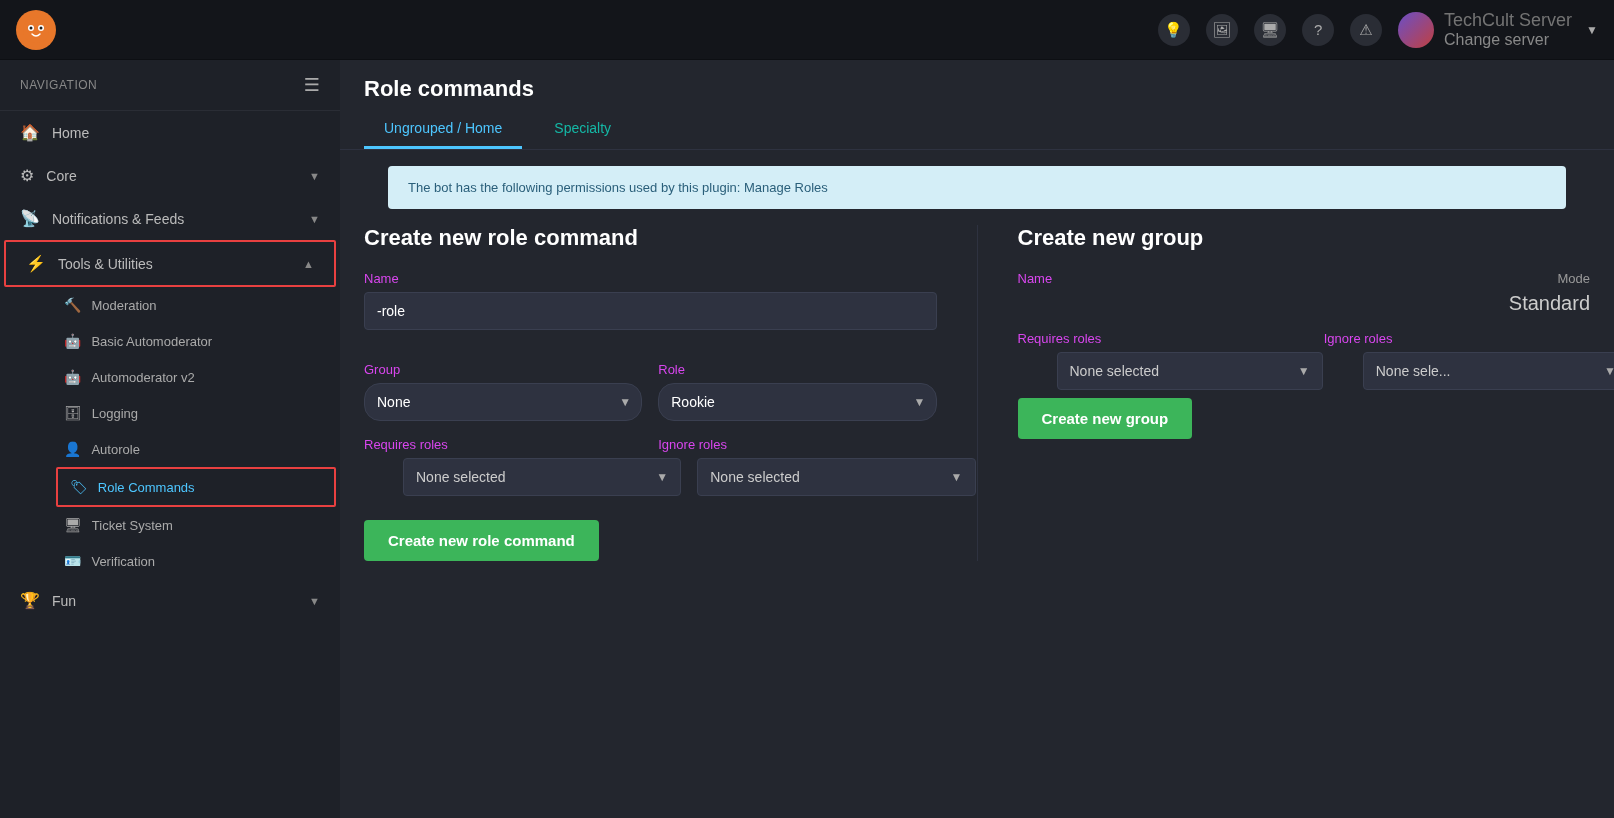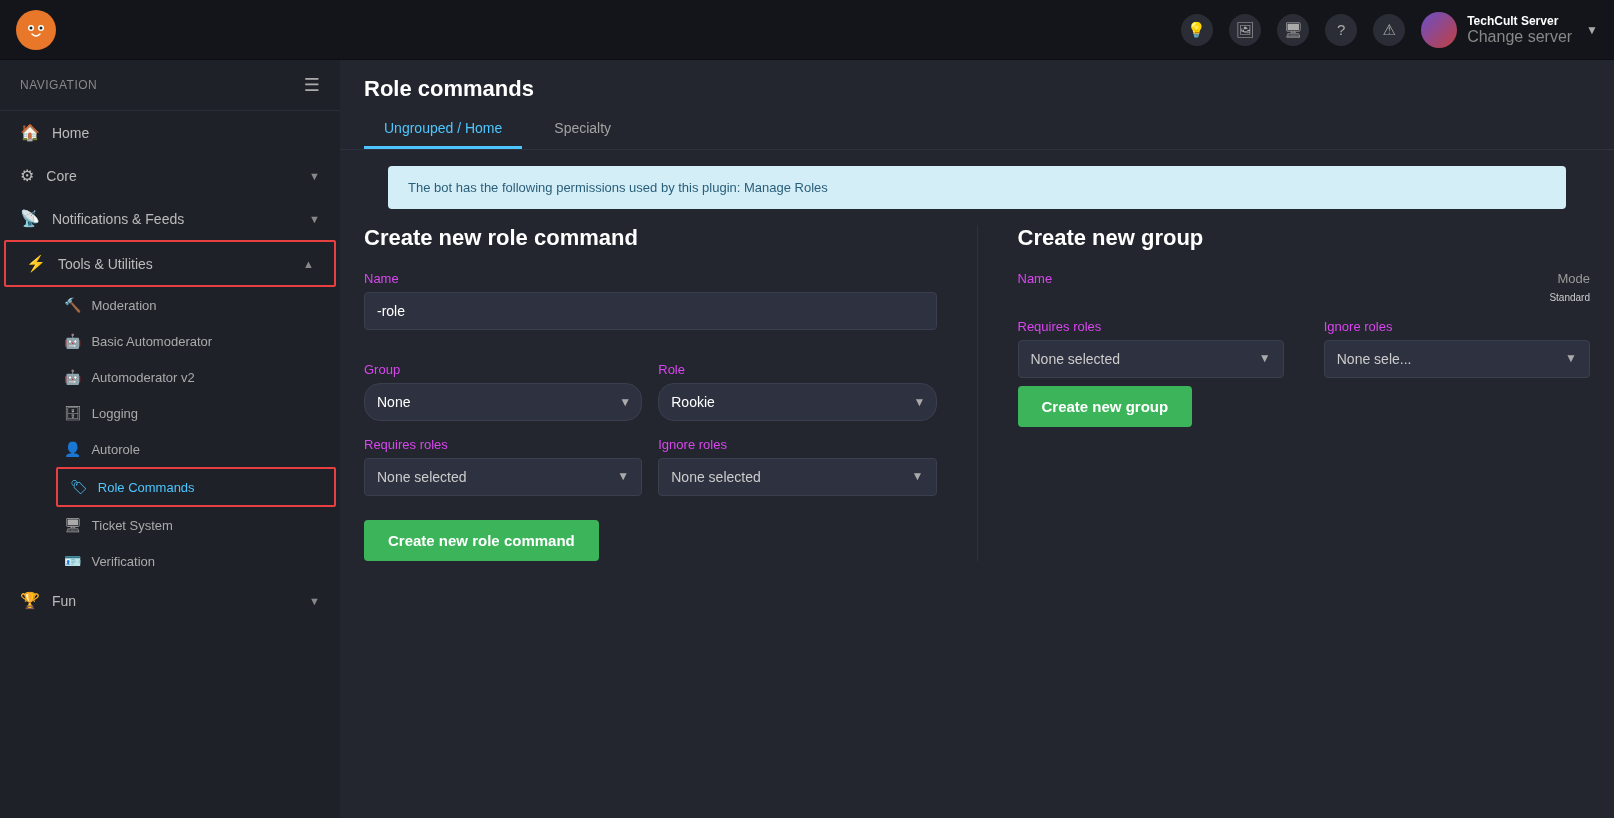--- a/index.html
+++ b/index.html
@@ -34,21 +34,21 @@
       font-size: 15px;
       cursor: pointer;
     }
     .server-info { display: flex; align-items: center; gap: 10px; cursor: pointer; }
     .server-avatar {
       width: 36px; height: 36px;
       background: linear-gradient(135deg, #6a4fc8, #c14040);
       border-radius: 50%;
     }
     .server-text { display: flex; flex-direction: column; }
-    .server-name { color: #ffffff; font-size: 12px; font-weight: 700; }
+    .server-name { color: #737373; font-size: 18px; font-weight: 400; }
     .server-sub { color: #888; font-size: 16px; }
     .chevron-down { color: #aaa; font-size: 12px; margin-left: 4px; }
 
     
     .main-layout { display: flex; flex: 1; overflow: hidden; }
 
     
     .sidebar {
       width: 340px;
       background: #1e2128;
@@ -116,21 +116,21 @@
       padding: 16px 24px 0 24px;
       border-bottom: 1px solid #2e3240;
       background: #23262e;
     }
     .page-title { color: #fff; font-size: 22px; font-weight: 600; margin-bottom: 8px; }
     .content-tabs { display: flex; gap: 12px; }
     .tab {
       padding: 10px 20px;
       cursor: pointer;
       font-size: 14px;
-      color: #a3a3a3;
+      color: #14b8a6;
       border-bottom: 3px solid transparent;
       transition: color 0.15s;
     }
     .tab.active { color: #4dc6ff; border-bottom: 3px solid #4dc6ff; }
 
     
     .permission-notice {
       background: #d4eef7;
       color: #2a5f7a;
       padding: 14px 20px;
@@ -198,42 +198,43 @@
 
     .dropdown-btn {
       background: #2e3240;
       border: 1px solid #3a3f50;
       border-radius: 4px;
       color: #ccc;
       padding: 10px 12px;
       font-size: 14px;
       cursor: pointer;
       display: flex;
-      align-items: flex-start;
+      align-items: center;
       width: 100%;
+      margin-left: 39px;
     }
     .dropdown-btn .arrow { margin-left: auto; color: #aaa; font-size: 12px; }
 
     .btn-green {
       background: #3cb55a;
       color: #fff;
       border: none;
       border-radius: 4px;
       padding: 12px 24px;
       font-size: 15px;
       font-weight: 600;
       cursor: pointer;
       margin-top: 8px;
     }
 
     .right-col-grid { display: flex; gap: 40px; }
     .right-col-grid > div { flex: 1; }
 
     .text-right-label { color: #999; font-size: 13px; margin-bottom: 6px; text-align: right; }
-    .text-right-value { color: #ccc; font-size: 10px; text-align: right; }
+    .text-right-value { color: #ccc; font-size: 20px; text-align: right; }
 
     .field-group { margin-bottom: 16px; }
   </style>
 </head>
 <body>
 
 <div class="topbar">
   <div class="topbar-left">
     <div class="logo-circle">
       <svg width="28" height="28" viewBox="0 0 28 28" fill="none">

